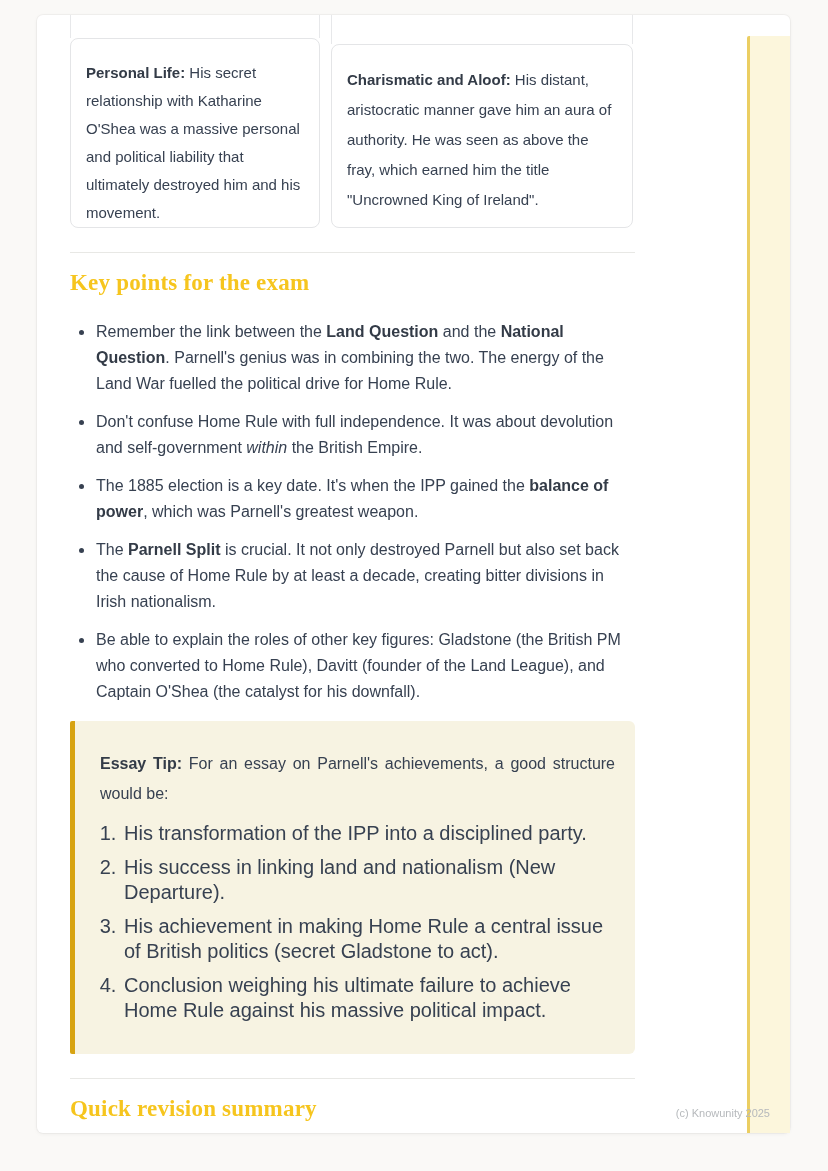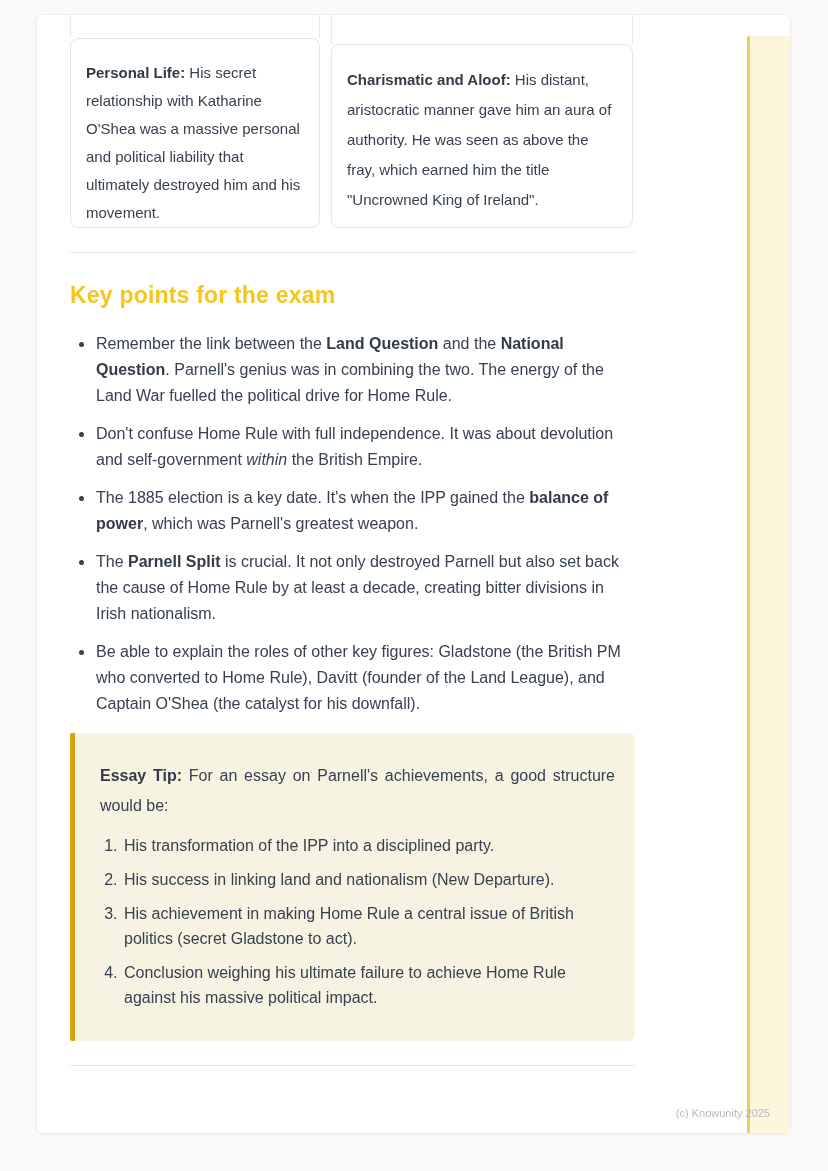--- a/index.html
+++ b/index.html
@@ -60,26 +60,27 @@
   strong{font-weight:700;color:#333b47;}
   em{font-style:italic;}
   
   .divider{
     border:none;
     border-top:1px solid #e8e8e5;
     margin:24px 0 0 0;
     width:100%;
   }
   .heading{
-    margin:28px 0 0 0;
+    margin:16px 0 0 0;
     font-size:23px;
     line-height:28px;
     font-weight:700;
     color:#f6c51e;
     letter-spacing:0.2px;
+    font-family:Liberation Serif, serif;
   }
   
   .bullets{
     margin:22px 0 0 0;
     padding:0 0 0 25px;
     list-style:disc;
     font-size:16px;
     line-height:26px;
   }
   .bullets li{margin:0 0 12px 0;padding-left:1px;}
@@ -96,21 +97,21 @@
   .essay-intro{
     margin:0;
     font-size:16px;
     line-height:30px;
     text-align:justify;
   }
   .essay-list{
     margin:12px 0 0 0;
     padding:0 0 0 22px;
     list-style:decimal;
-    font-size:16px;
+    font-size:20px;
     line-height:25px;
   }
   .essay-list li{margin:0 0 9px 0;padding-left:2px;}
   .summary{margin-top:20px;}
   .footer{
     position:absolute;
     right:20px;bottom:14px;
     font-size:11px;
     color:#b6b9bc;
     z-index:3;
@@ -157,19 +158,20 @@
       <ol class="essay-list">
           <li>His transformation of the IPP into a disciplined party.</li>
           <li>His success in linking land and nationalism (New Departure).</li>
           <li>His achievement in making Home Rule a central issue of British politics (secret Gladstone to act).</li>
           <li>Conclusion weighing his ultimate failure to achieve Home Rule against his massive political impact.</li>
         </ol>
     </div>
 
     <hr class="divider">
 
+    <h2 class="heading">Quick revision summary</h2>
 
 
   </div>
 
   <div class="footer">(c) Knowunity 2025</div>
 
 </div>
 
 </body></html>

